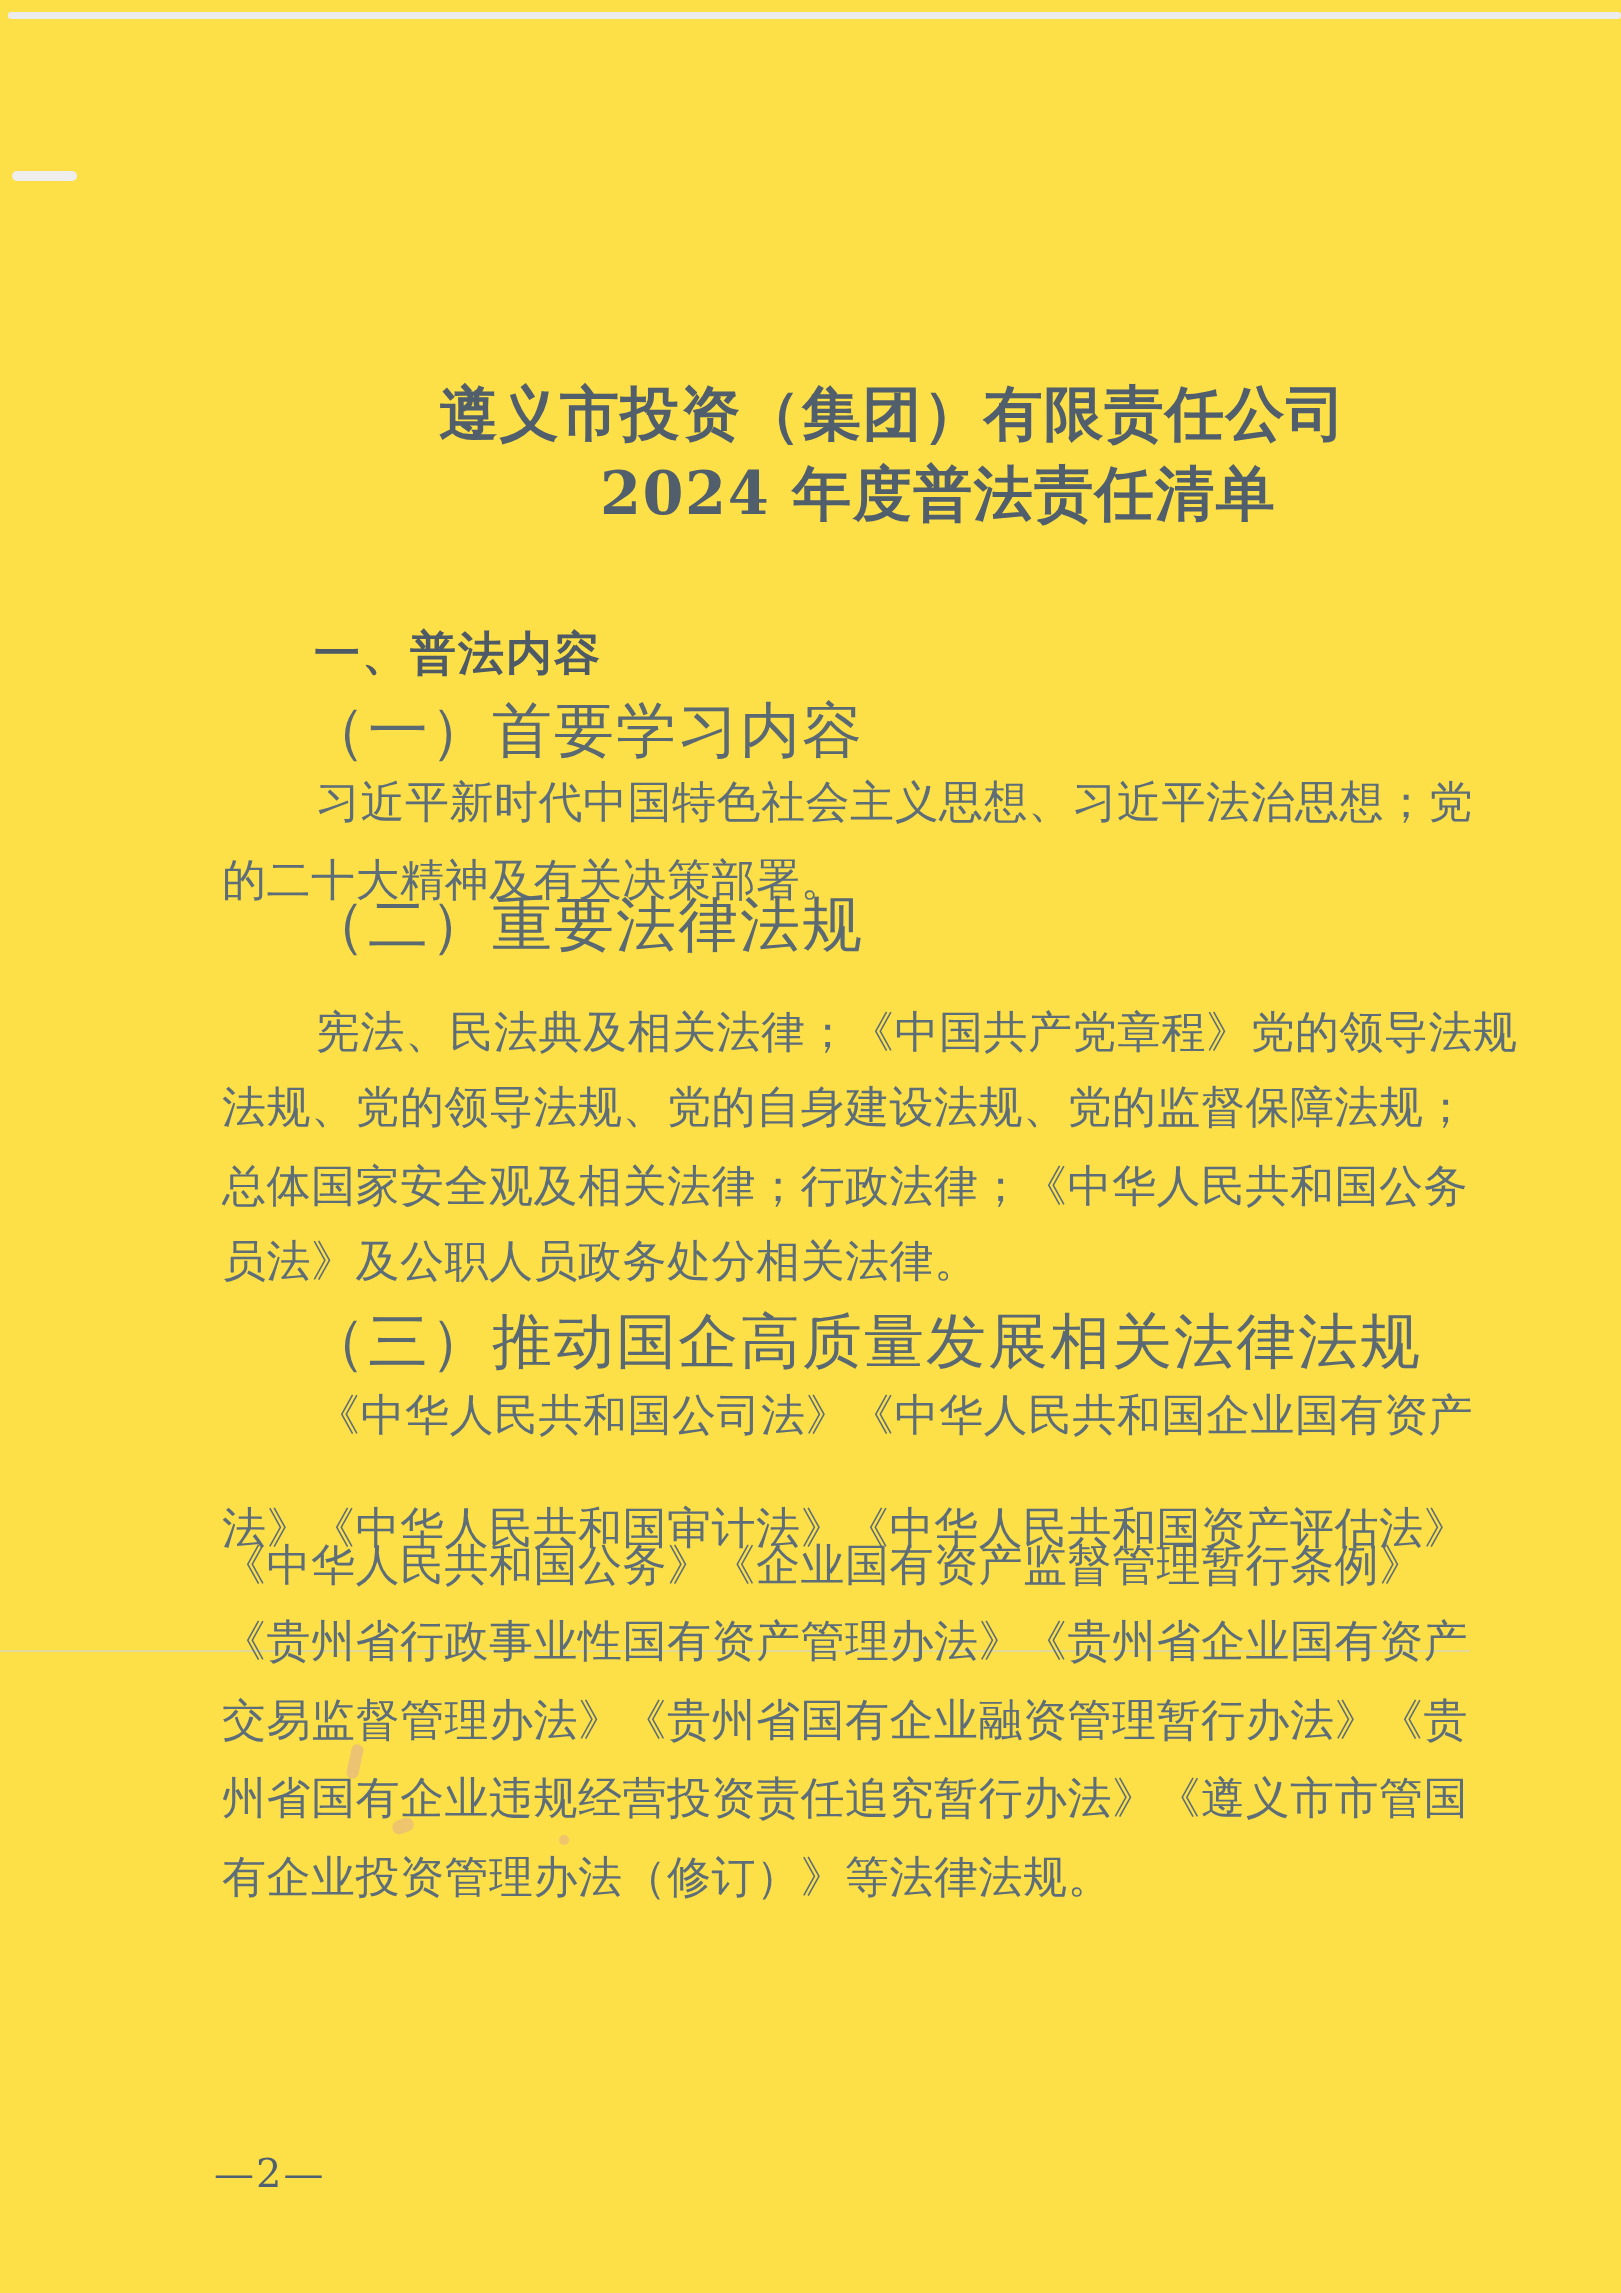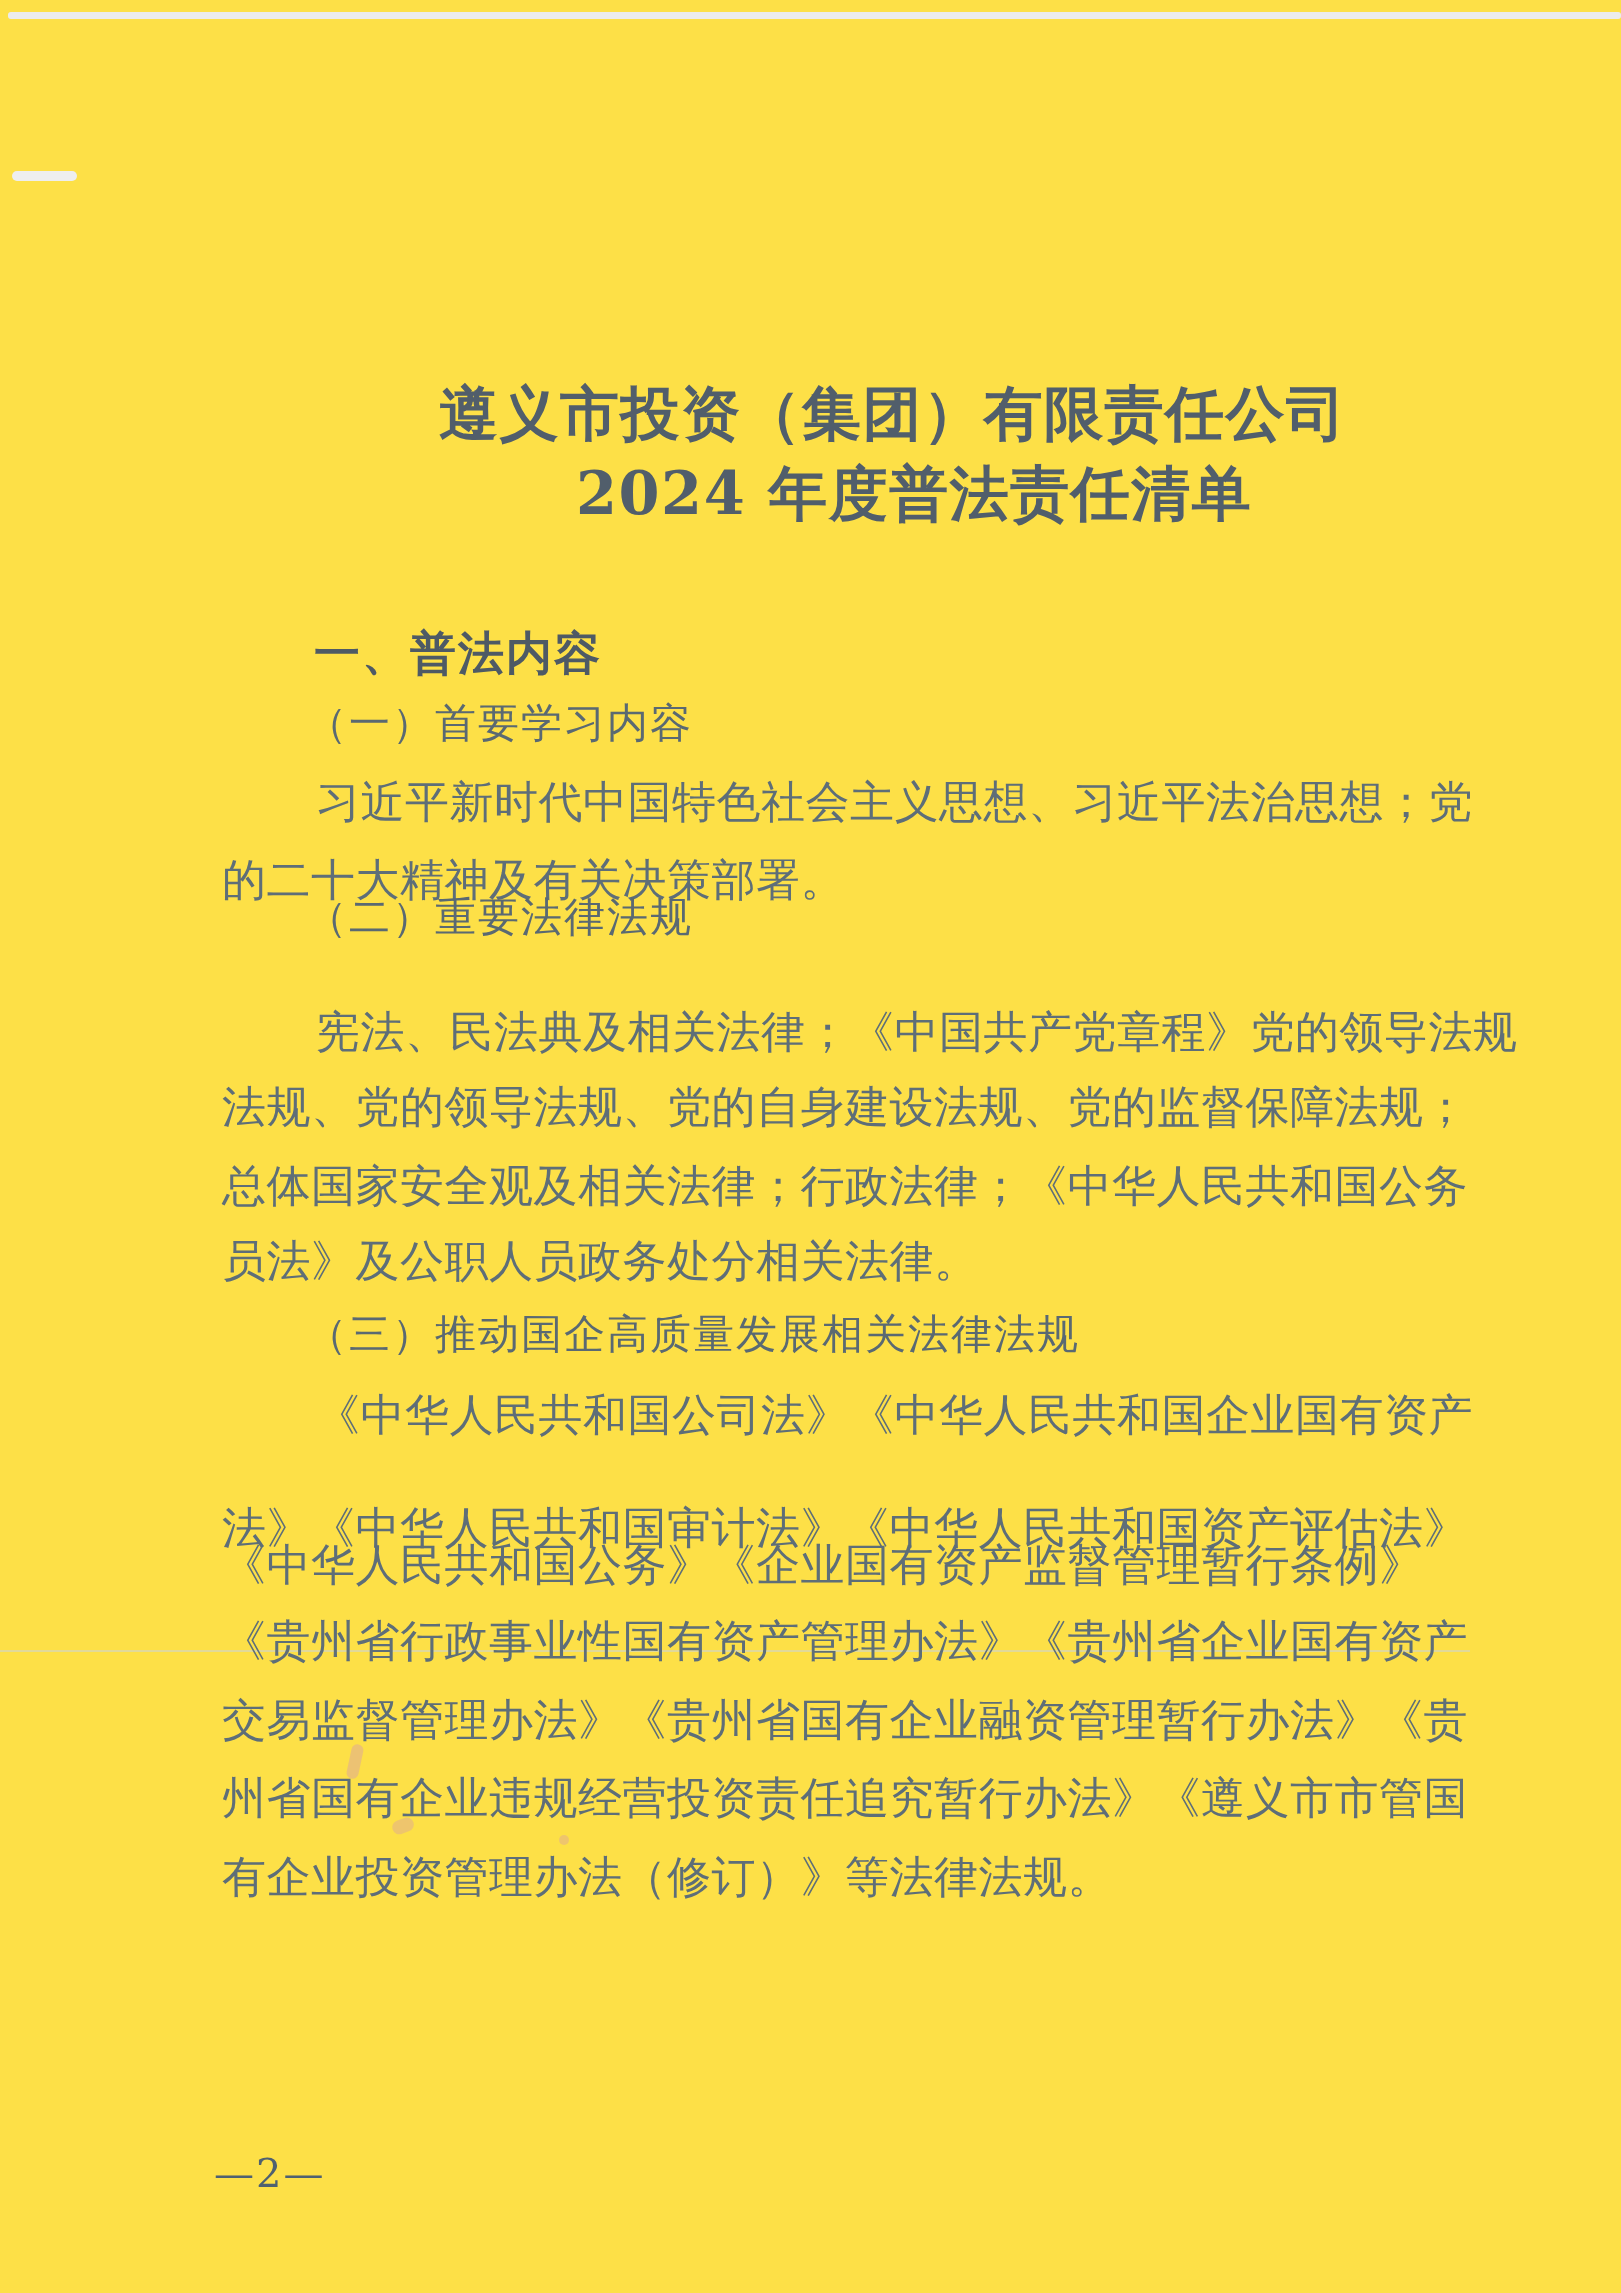--- a/index.html
+++ b/index.html
@@ -28,22 +28,22 @@
     letter-spacing: 1.5px;
   }
   .h1 {
     font-family: "DejaVu Sans", "Liberation Sans", sans-serif;
     font-weight: bold;
     font-size: 46px;
     color: #4e5a65;
     letter-spacing: 2px;
   }
   .h2 {
-    font-family: Liberation Sans, sans-serif;
-    font-size: 41px;
+    font-family: Liberation Mono, monospace;
+    font-size: 60px;
     color: #5a6972;
     letter-spacing: 2px;
   }
   .body-text {
     font-family: "DejaVu Serif", "Liberation Serif", serif;
     font-size: 44px;
     color: #5e6e78;
     letter-spacing: 0.5px;
   }
   .page-num {
@@ -103,21 +103,21 @@
 <div id="page">
 
   <div class="scan-band-top"></div>
   <div class="scan-smudge"></div>
   <div class="scan-rule"></div>
   <div class="pink-mark-1"></div>
   <div class="pink-mark-2"></div>
   <div class="pink-mark-3"></div>
 
   <div class="line title-line" style="top:377px; left:439px;">遵义市投资（集团）有限责任公司</div>
-  <div class="line title-line" style="top:457px; left:576px;">2024 年度普法责任清单</div>
+  <div class="line title-line" style="top:457px; left:600px;">2024 年度普法责任清单</div>
 
   <div class="line h1" style="top:625px;  left:314px;">一、普法内容</div>
   <div class="line h2" style="top:698px;  left:306px;">（一）首要学习内容</div>
   <div class="line body-text" style="top:774px;  left:316px;">习近平新时代中国特色社会主义思想、习近平法治思想；党</div>
   <div class="line body-text" style="top:852px;  left:222px;">的二十大精神及有关决策部署。</div>
   <div class="line h2" style="top:892px;  left:306px;">（二）重要法律法规</div>
   <div class="line body-text" style="top:1004px; left:316px;">宪法、民法典及相关法律；《中国共产党章程》党的领导法规</div>
   <div class="line body-text" style="top:1079px; left:222px;">法规、党的领导法规、党的自身建设法规、党的监督保障法规；</div>
   <div class="line body-text" style="top:1158px; left:222px;">总体国家安全观及相关法律；行政法律；《中华人民共和国公务</div>
   <div class="line body-text" style="top:1233px; left:222px;">员法》及公职人员政务处分相关法律。</div>

